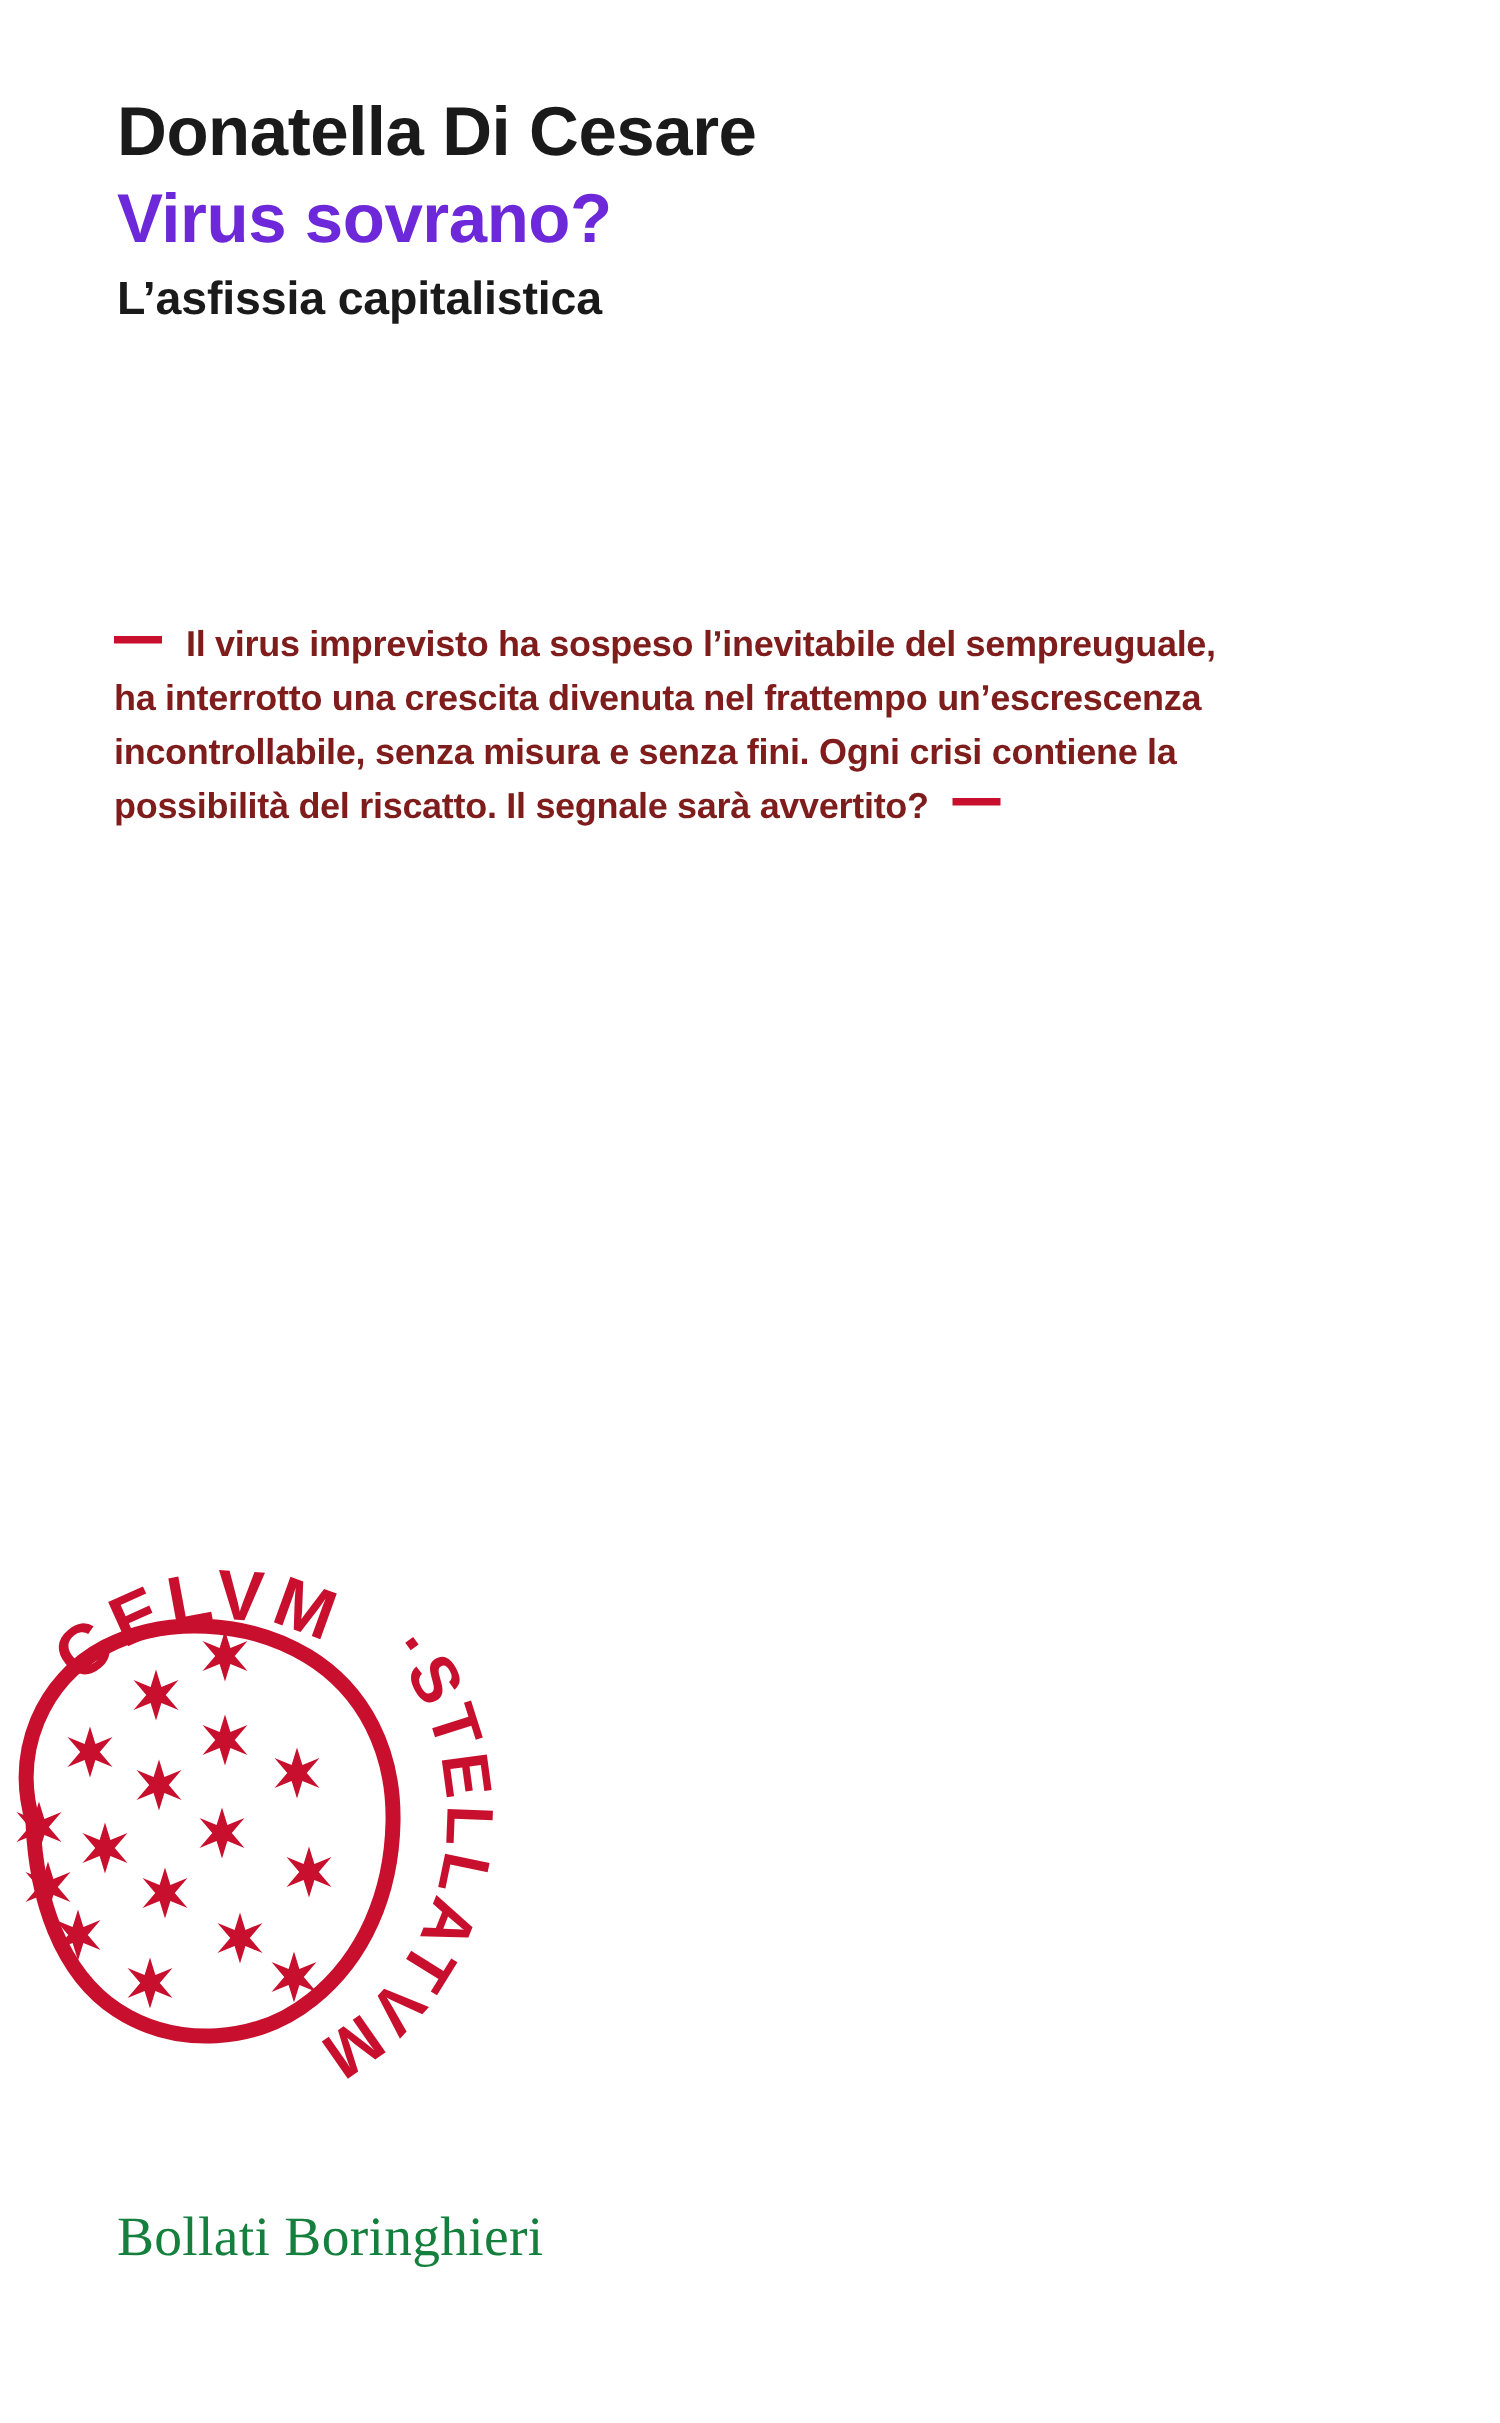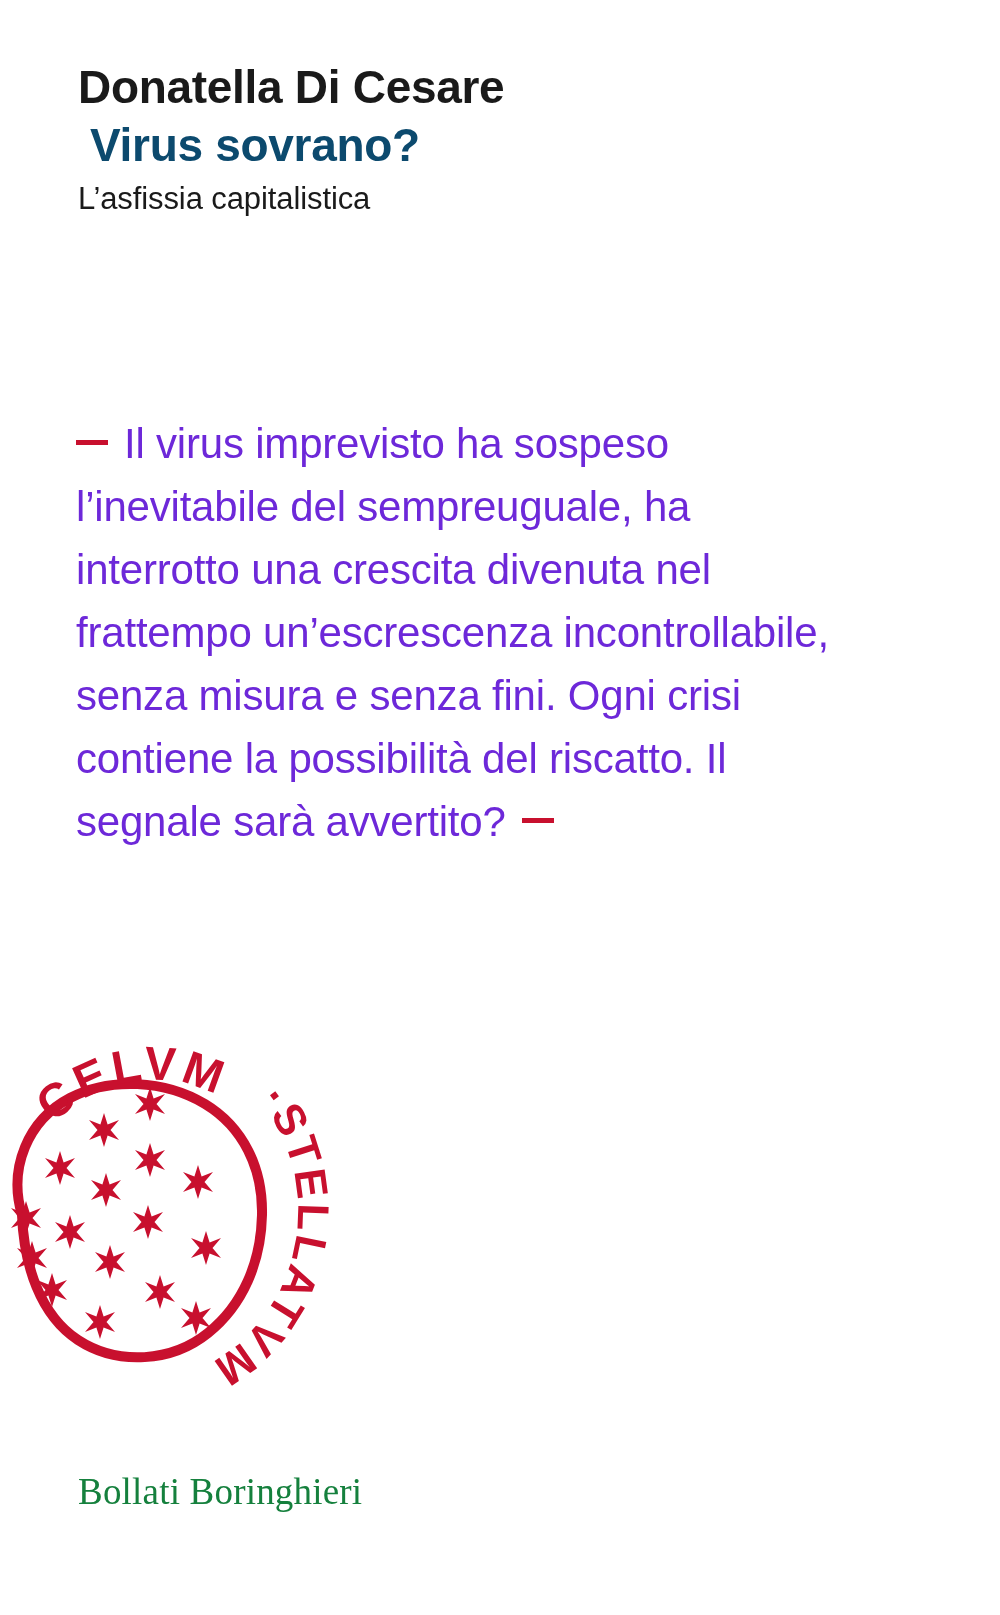--- a/index.html
+++ b/index.html
@@ -30,42 +30,42 @@
     font-size: 46px;
     font-weight: bold;
     color: #1a1a1a;
     letter-spacing: -0.3px;
     line-height: 1.12;
     margin: 0 0 6px 0;
   }
   .title {
     font-size: 46px;
     font-weight: bold;
-    color: #0c4a6e;
+    color: #6d28d9;
     letter-spacing: -0.3px;
     line-height: 1.12;
-    margin: 0 0 10px 12px;
+    margin: 0 0 10px 0;
   }
   .subtitle {
     font-size: 31px;
-    font-weight: normal;
+    font-weight: bold;
     color: #1a1a1a;
     letter-spacing: -0.1px;
     line-height: 1.15;
     margin: 0;
   }
   .blurb {
     position: absolute;
     left: 76px;
     top: 412px;
     width: 760px;
-    font-size: 42px;
+    font-size: 24px;
     line-height: 1.5;
-    color: #6d28d9;
-    font-weight: 400;
+    color: #7f1d1d;
+    font-weight: 700;
     letter-spacing: -0.2px;
   }
   .dash {
     display: inline-block;
     width: 32px;
     height: 5px;
     background: #c8102e;
     vertical-align: middle;
     position: relative;
     top: -4px;

